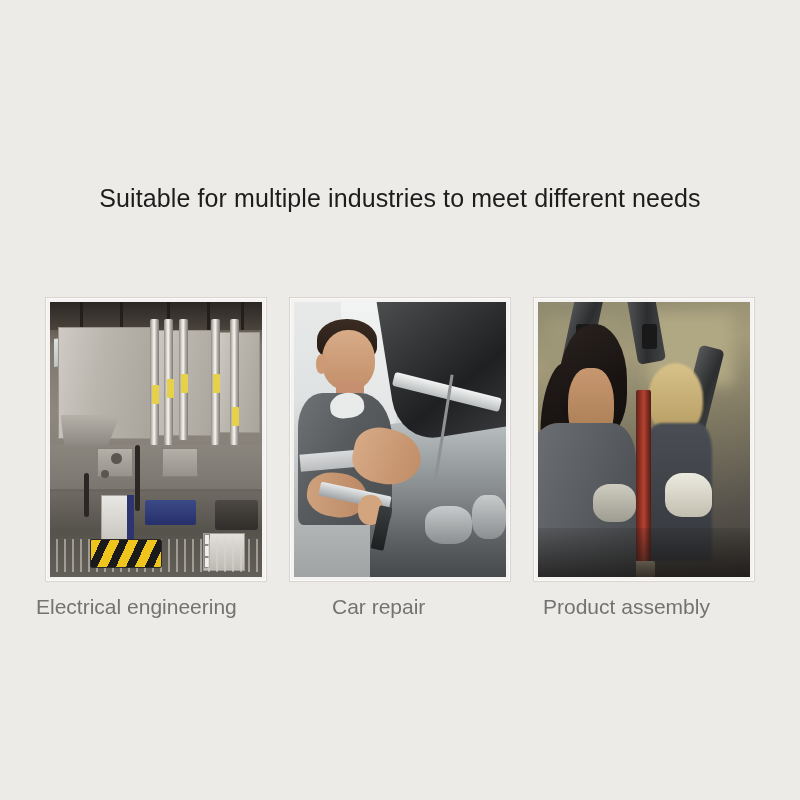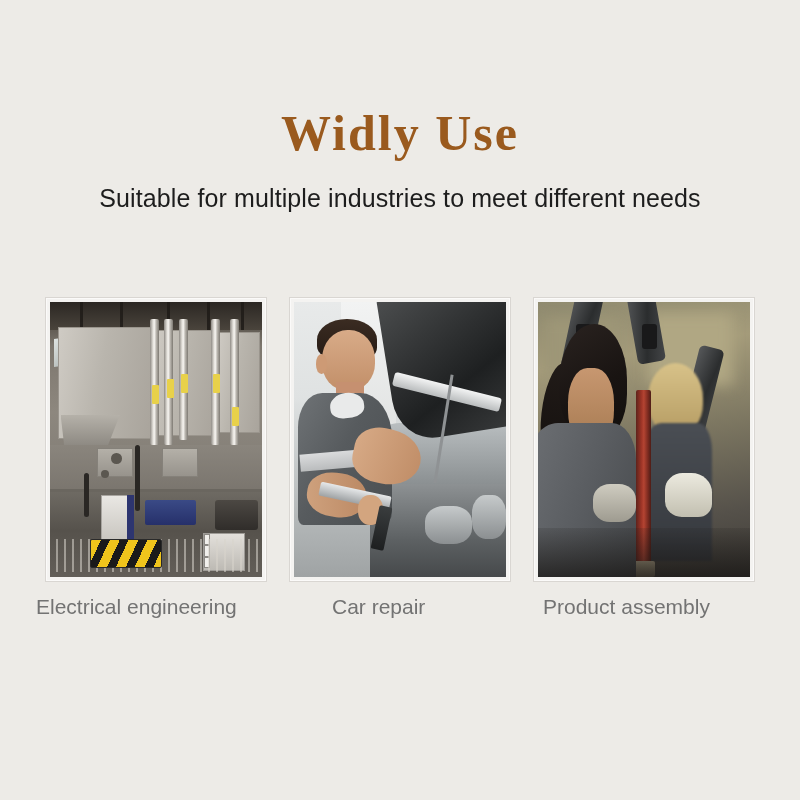--- a/index.html
+++ b/index.html
@@ -226,21 +226,20 @@
   }
   .cap1{left:36px;}
   .cap2{left:332px;}
   .cap3{left:543px;}
 </style>
 </head>
 <body>
 
 <div class="banner">
 
-  <div class="title">Widly  Use</div>
 
   <div class="subtitle">Suitable for multiple industries to meet different needs</div>
 
   <div class="panels">
 
     <div class="panel">
       <div class="photo p1">
         <div class="ceiling"></div>
         <div class="ceilbeam" style="left:14%"></div>
         <div class="ceilbeam" style="left:33%"></div>

